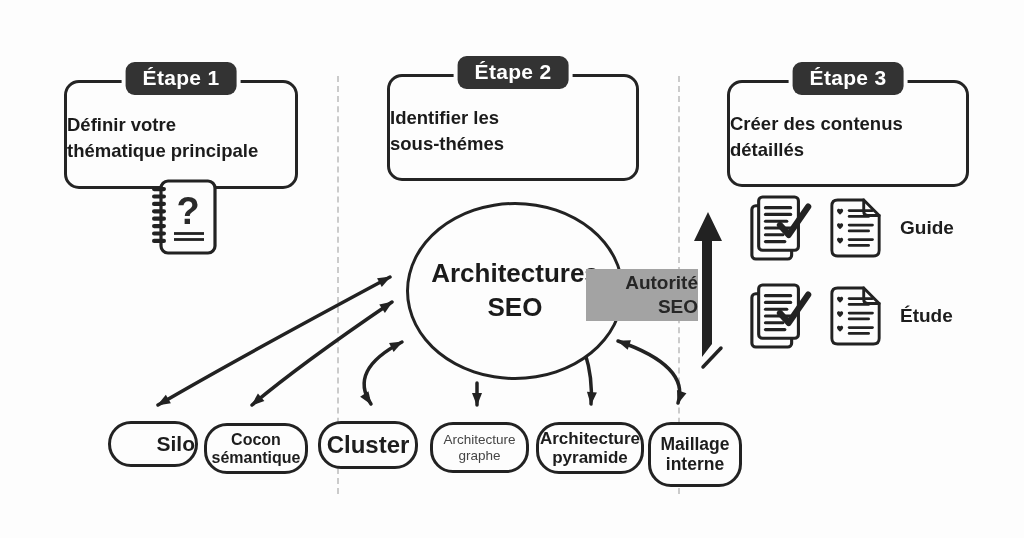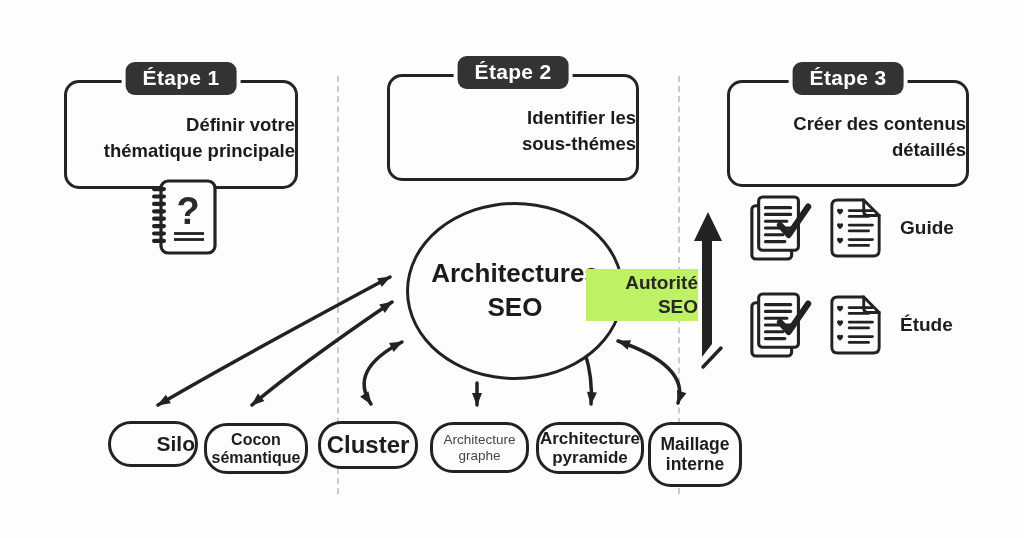--- a/index.html
+++ b/index.html
@@ -11,56 +11,56 @@
     border-left:2px dashed #cbcbcb; z-index:0;}
   svg.arrows{position:absolute; left:0; top:0; z-index:2; pointer-events:none;}
 
   
   .step{position:absolute; border:3.5px solid #242424; border-radius:15px; z-index:2;}
   .badge{position:absolute; top:-21px; left:50%; transform:translateX(-50%);
     background:#333333; color:#ffffff; font-size:21px; font-weight:bold;
     padding:4px 17px 5px; border-radius:9px; white-space:nowrap;
     box-shadow:0 0 0 4px #fdfdfd; letter-spacing:.3px;}
   .step-title{position:absolute; inset:0; display:flex; flex-direction:column;
-    justify-content:center; text-align:right; font-size:18.5px; font-weight:bold;
+    justify-content:center; text-align:left; font-size:18.5px; font-weight:bold;
     line-height:1.42; padding-top:7px; color:#1b1b1b;}
   .step1{left:64px; top:80px; width:228px; height:103px;}
   .step2{left:387px; top:74px; width:246px; height:101px;}
   .step3{left:727px; top:80px; width:236px; height:101px;}
 
   
   .notebook{position:absolute; left:146px; top:177px; width:74px; height:80px; z-index:4;}
 
   
   .hub{position:absolute; left:406px; top:202px; width:212px; height:172px;
     border:3.5px solid #222222; border-radius:50%; background:#fdfdfd; z-index:3;
     display:flex; flex-direction:column; align-items:center; justify-content:center;
     font-size:26px; font-weight:bold; line-height:1.3; color:#1b1b1b; text-align:center;}
 
   
   .authority{position:absolute; left:586px; top:269px; width:112px; text-align:right;
     font-size:19px; font-weight:bold; line-height:1.25; color:#262626;
-    background:#bef264; z-index:3; padding:2px 0;}
+    background:#a3a3a3; z-index:3; padding:2px 0;}
 
   
   .bubble{position:absolute; box-sizing:border-box; border:3.5px solid #222222;
     border-radius:23px; background:#fdfdfd; z-index:3; display:flex; flex-direction:column;
     align-items:center; justify-content:center; text-align:center; font-weight:bold;
     color:#1d1d1d; line-height:1.12;}
   .b-silo{left:108px; top:421px; width:90px; height:46px; font-size:21px;align-items:flex-end;}
   .b-cocon{left:204px; top:423px; width:104px; height:51px; font-size:16px;}
   .b-cluster{left:318px; top:421px; width:100px; height:48px; font-size:24px;}
   .b-graphe{left:430px; top:422px; width:99px; height:51px; font-size:13.5px;
     font-weight:400; color:#454545; border-width:3px;}
   .b-pyramide{left:536px; top:422px; width:108px; height:52px; font-size:17px;}
   .b-maillage{left:648px; top:422px; width:94px; height:65px; font-size:17.5px;}
 
   
   .outputs{position:absolute; left:748px; top:192px; z-index:3;
-    display:flex; flex-direction:column; gap:26px;justify-content:flex-end;}
+    display:flex; flex-direction:column; gap:17px;justify-content:flex-end;}
   .out-row{display:flex; align-items:center; gap:16px; height:71px;}
   .oc1{width:64px; height:70px;}
   .oc2{width:56px; height:62px;}
   .out-label{font-size:19px; font-weight:bold; color:#1d1d1d;}
 </style>
 </head>
 <body>
 
 <div class="canvas">
 

